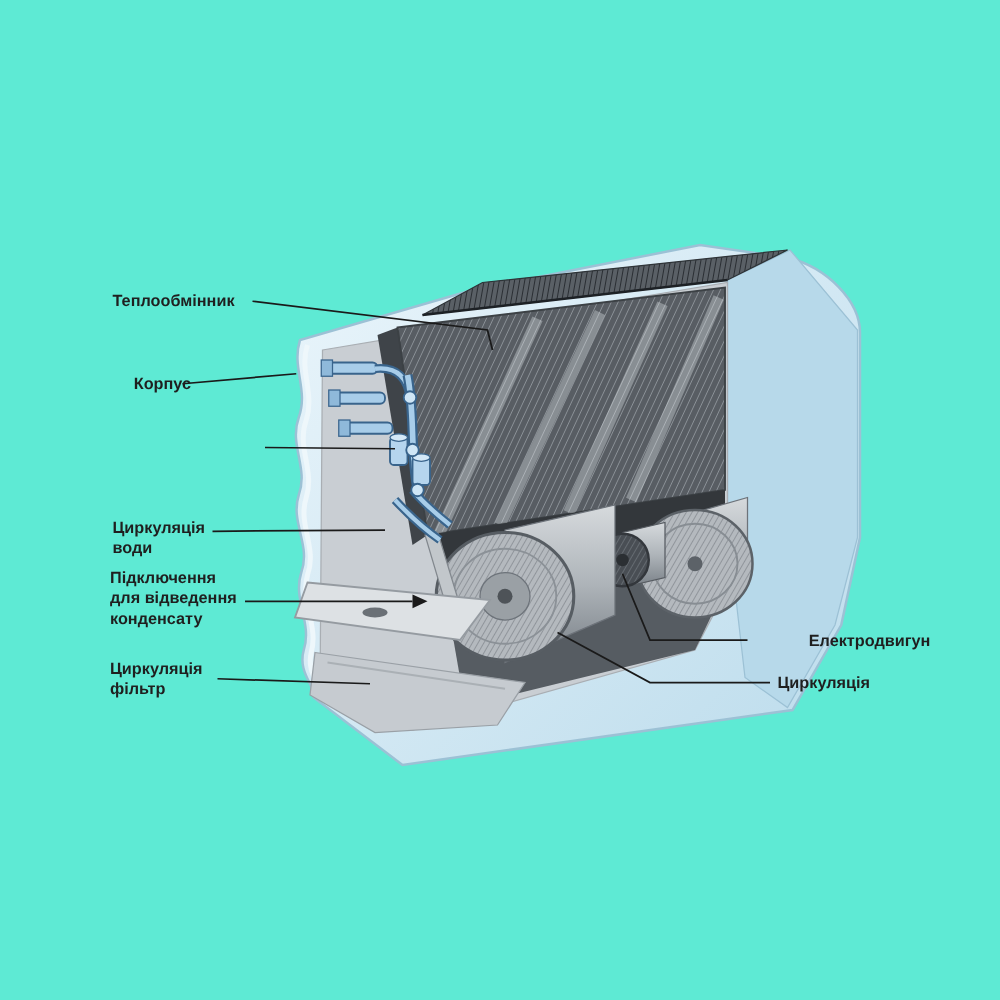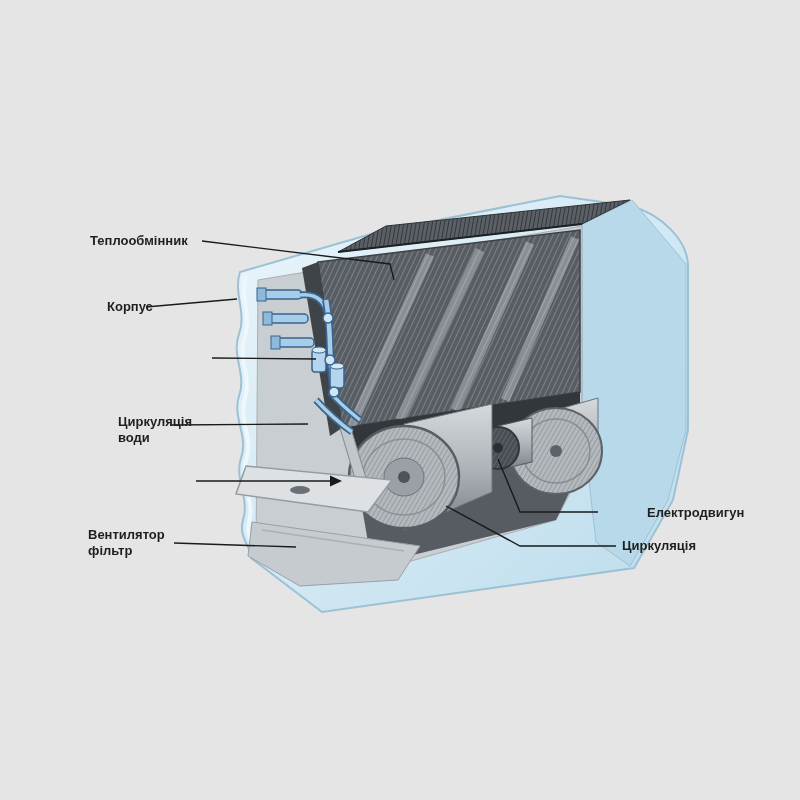--- a/index.html
+++ b/index.html
@@ -1,17 +1,17 @@
 <!DOCTYPE html>
 <html><head>
 <meta charset="utf-8">
 <style>
   html,body { margin:0; padding:0; background:#ffffff; }
   .stage {
-    position:relative; width:800px; height:800px; background:#e5e5e5;
+    position:relative; width:800px; height:800px; background:#5eead4;
     font-family:"Liberation Sans", sans-serif; overflow:hidden;
   }
   .art { position:absolute; left:0; top:0; }
   .lbl {
     position:absolute; font-size:13px; font-weight:bold; color:#1f1f1f;
     line-height:1.25;
   }
   .nowrap { white-space:nowrap; }
 </style>
 </head>
@@ -156,22 +156,23 @@
       <polyline points="498,459 520,512 598,512"></polyline>
       <polyline points="446,506 520,546 616,546"></polyline>
     </g>
   </svg>
 
   <div class="lbl nowrap" style="left:90px; top:233px;">Теплообмінник</div>
 
   <div class="lbl nowrap" style="left:107px; top:299px;">Корпус</div>
 
 
-  <div class="lbl" style="left:90px; top:414px; width:88px;margin-left:28px;">Циркуляція води</div>
+  <div class="lbl" style="left:90px; top:414px; width:88px;">Циркуляція води</div>
 
+  <div class="lbl" style="left:88px; top:454px; width:112px;">Підключення для відведення конденсату</div>
 
-  <div class="lbl" style="left:88px; top:527px; width:88px;">Вентилятор фільтр</div>
+  <div class="lbl" style="left:88px; top:527px; width:88px;">Циркуляція фільтр</div>
 
   <div class="lbl nowrap" style="left:603px; top:505px;margin-left:44px;">Електродвигун</div>
 
   <div class="lbl nowrap" style="left:622px; top:538px;">Циркуляція</div>
 
 </div>
 
 </body></html>

